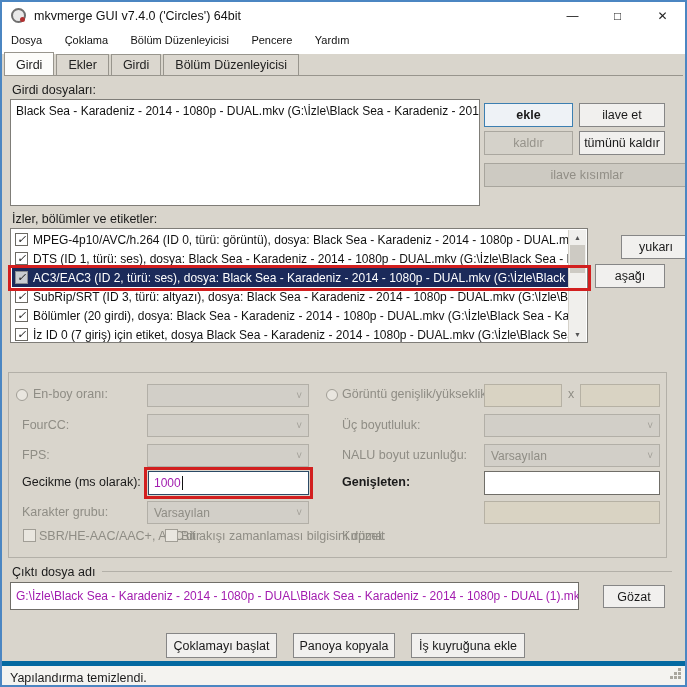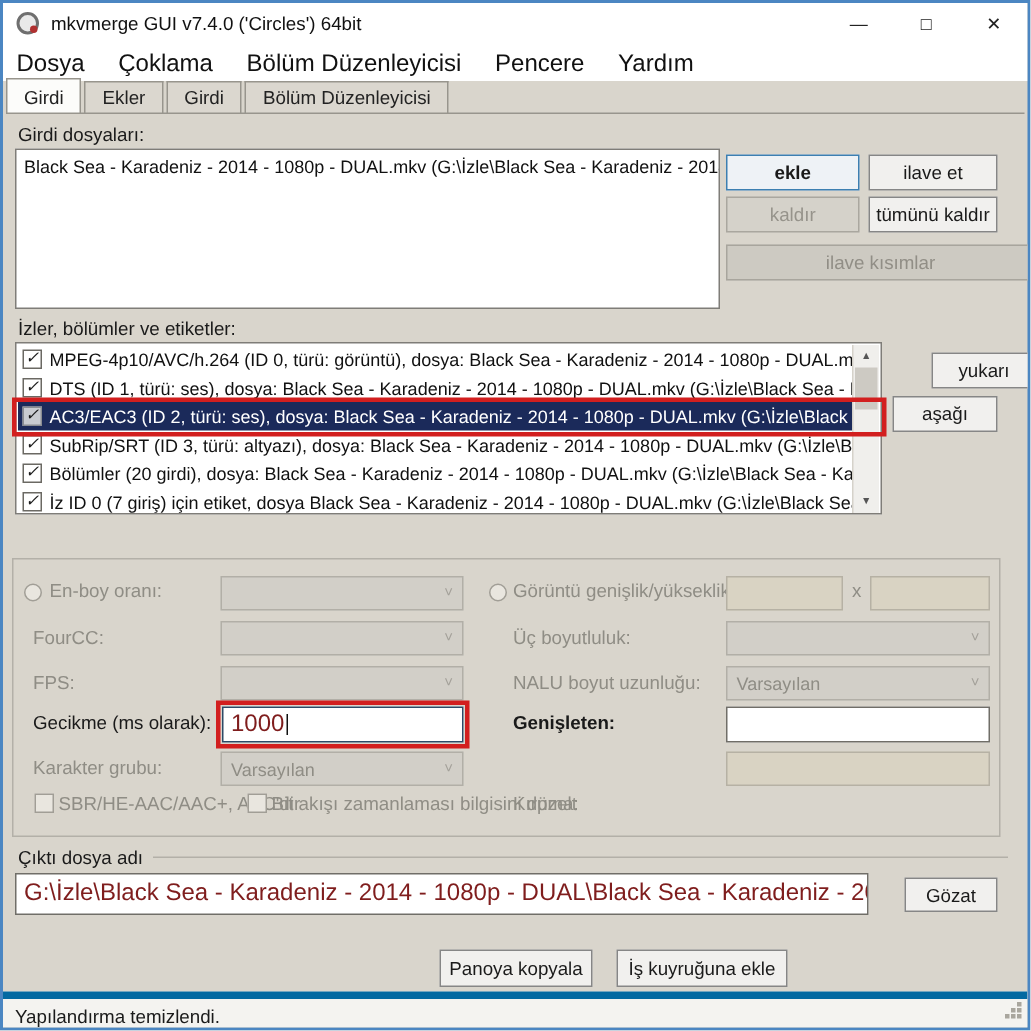--- a/index.html
+++ b/index.html
@@ -4,21 +4,21 @@
 <style>
   html,body{margin:0;padding:0;background:#ffffff;font-family:"Liberation Sans",sans-serif;}
   .window{position:relative;width:687px;height:687px;box-sizing:border-box;border:2px solid #4b86c2;background:#d9d5cc;overflow:hidden;}
   .abs{position:absolute;}
   .titlebar{left:0;top:0;width:100%;height:28px;background:#ffffff;}
   .apptitle{left:32px;top:7px;font-size:12.5px;color:#111;white-space:nowrap;}
   .appicon{left:9px;top:6px;width:15px;height:15px;border:2px solid #6f6f6f;border-radius:50%;box-sizing:border-box;background:#e9e9e9;}
   .appicon::after{content:"";position:absolute;right:-1px;bottom:-1px;width:5px;height:5px;background:#b03030;border-radius:50%;}
   .wbtn{top:0;width:45px;height:28px;line-height:28px;text-align:center;font-size:12px;color:#222;}
   .menubar{left:0;top:28px;width:100%;height:24px;background:#ffffff;}
-  .mitem{display:inline-block;padding:4px 9px 5px;font-size:16px;color:#111;}
+  .mitem{display:inline-block;padding:4px 9px 5px;font-size:11px;color:#111;}
   .tabs{display:flex;align-items:flex-end;}
   .tab{border:1px solid #98958d;border-bottom:none;background:#dbd7cf;padding:3px 11px 4px;font-size:12.5px;color:#222;margin-right:2px;white-space:nowrap;}
   .tab.active{background:#fcfcfa;padding-top:5px;}
   .tab.hl{outline:3px solid #d21f1f;outline-offset:2px;}
   .tabline{height:1px;background:#98958d;}
   .label{font-size:12.5px;color:#1a1a1a;white-space:nowrap;}
   .label.dis{color:#8f8d85;}
   .listbox{background:#ffffff;border:1px solid #7f7d78;box-sizing:border-box;}
   .filetext{padding:4px 5px;font-size:12px;color:#111;white-space:nowrap;overflow:hidden;}
   .btn{background:#f1f0ee;border:1px solid #868686;font-size:12.5px;color:#1a1a1a;display:flex;align-items:center;justify-content:center;box-sizing:border-box;}
@@ -30,21 +30,21 @@
   .cb{width:13px;height:13px;border:1px solid #6b6963;background:#ffffff;margin:0 5px 0 3px;flex:none;display:flex;align-items:center;justify-content:center;font-size:11px;line-height:11px;color:#1c1c1c;box-sizing:border-box;}
   .trow.sel .cb{background:#c9ccd1;border-color:#8a8d92;}
   .vscroll{position:absolute;right:1px;top:1px;width:17px;height:112px;background:#f0efec;border-left:1px solid #d5d2ca;}
   .sarrow{height:15px;text-align:center;font-size:7px;color:#555;line-height:15px;}
   .sarrow.down{position:absolute;bottom:0;width:100%;}
   .sthumb{position:absolute;top:15px;left:1px;width:15px;height:28px;background:#cdcac3;}
   .panel{border:1px solid #b3b0a8;box-sizing:border-box;}
   .combo{display:flex;align-items:center;justify-content:space-between;background:#d2cfc8;border:1px solid #b2afa7;color:#8f8d85;font-size:12px;padding:0 6px;box-sizing:border-box;}
   .combo .arr{color:#a3a099;font-size:10px;}
   .tinput{background:#d9d3c3;border:1px solid #b6b1a4;box-sizing:border-box;}
-  .winput{background:#ffffff;border:1px solid #706e68;box-sizing:border-box;font-size:16px;color:#7f1d1d;display:flex;align-items:center;padding:0 5px;overflow:hidden;white-space:nowrap;}
+  .winput{background:#ffffff;border:1px solid #706e68;box-sizing:border-box;font-size:12px;color:#a21caf;display:flex;align-items:center;padding:0 5px;overflow:hidden;white-space:nowrap;}
   .winput.focus{border-color:#2b4a66;}
   .winput.hl{outline:3px solid #d21f1f;outline-offset:1px;}
   .caret{display:inline-block;width:1px;height:14px;background:#111;margin-left:1px;}
   .radio{width:12px;height:12px;border:1px solid #a19e96;border-radius:50%;background:#e9e6df;box-sizing:border-box;}
   .redbox{border:3px solid #d21f1f;box-sizing:border-box;pointer-events:none;z-index:5;}
   .groupline{height:1px;background:#b3b0a8;}
   .statusbar{left:0;top:659px;width:100%;height:24px;background:#f4f3f0;border-top:5px solid #0369a1;box-sizing:border-box;}
   .grip{right:3px;top:666px;width:12px;height:12px;
     background:
       linear-gradient(#a9a69e,#a9a69e) 0px 8px/3px 3px no-repeat,
@@ -206,20 +206,21 @@
   <div class="abs cb" style="left:160px;top:527px;background:#e9e6df;border-color:#a19e96;"></div>
   <div class="abs label dis" style="left:179px;top:527px;">Bit akışı zamanlaması bilgisini düzelt</div>
 
   <div class="abs label" style="left:10px;top:563px;">Çıktı dosya adı</div>
   <div class="abs groupline" style="left:100px;top:569px;width:570px;"></div>
   <div class="abs winput" style="left:8px;top:580px;width:569px;height:28px;">
     <span>G:\İzle\Black Sea - Karadeniz - 2014 - 1080p - DUAL\Black Sea - Karadeniz - 2014 - 1080p - DUAL (1).mkv</span>
   </div>
   <div class="abs btn" style="left:601px;top:583px;width:62px;height:23px;">Gözat</div>
 
+  <div class="abs btn" style="left:164px;top:631px;width:111px;height:25px;">Çoklamayı başlat</div>
   <div class="abs btn" style="left:291px;top:631px;width:102px;height:25px;">Panoya kopyala</div>
   <div class="abs btn" style="left:409px;top:631px;width:114px;height:25px;">İş kuyruğuna ekle</div>
 
   <div class="abs statusbar">
     <div class="abs label" style="left:8px;top:5px;">Yapılandırma temizlendi.</div>
   </div>
   <div class="abs grip"></div>
 
 </div>
 

